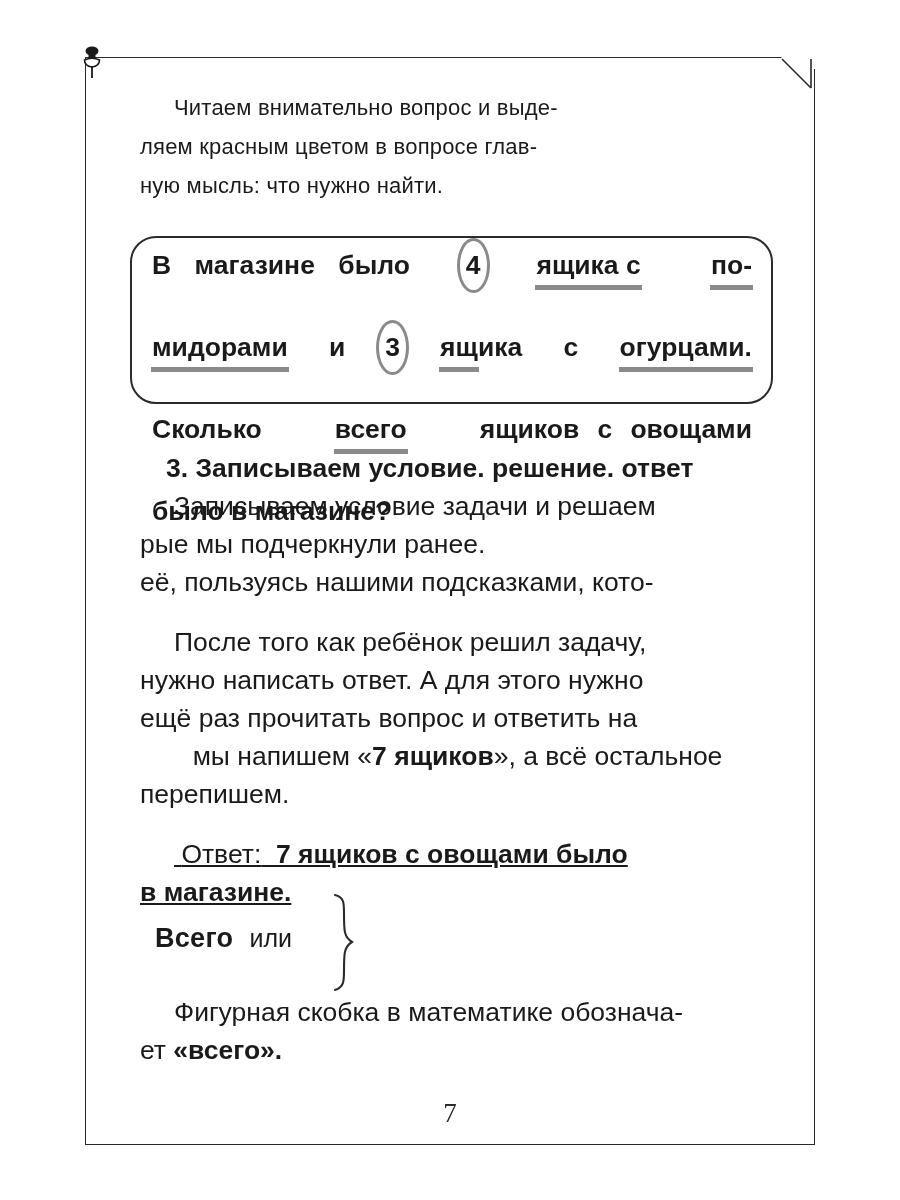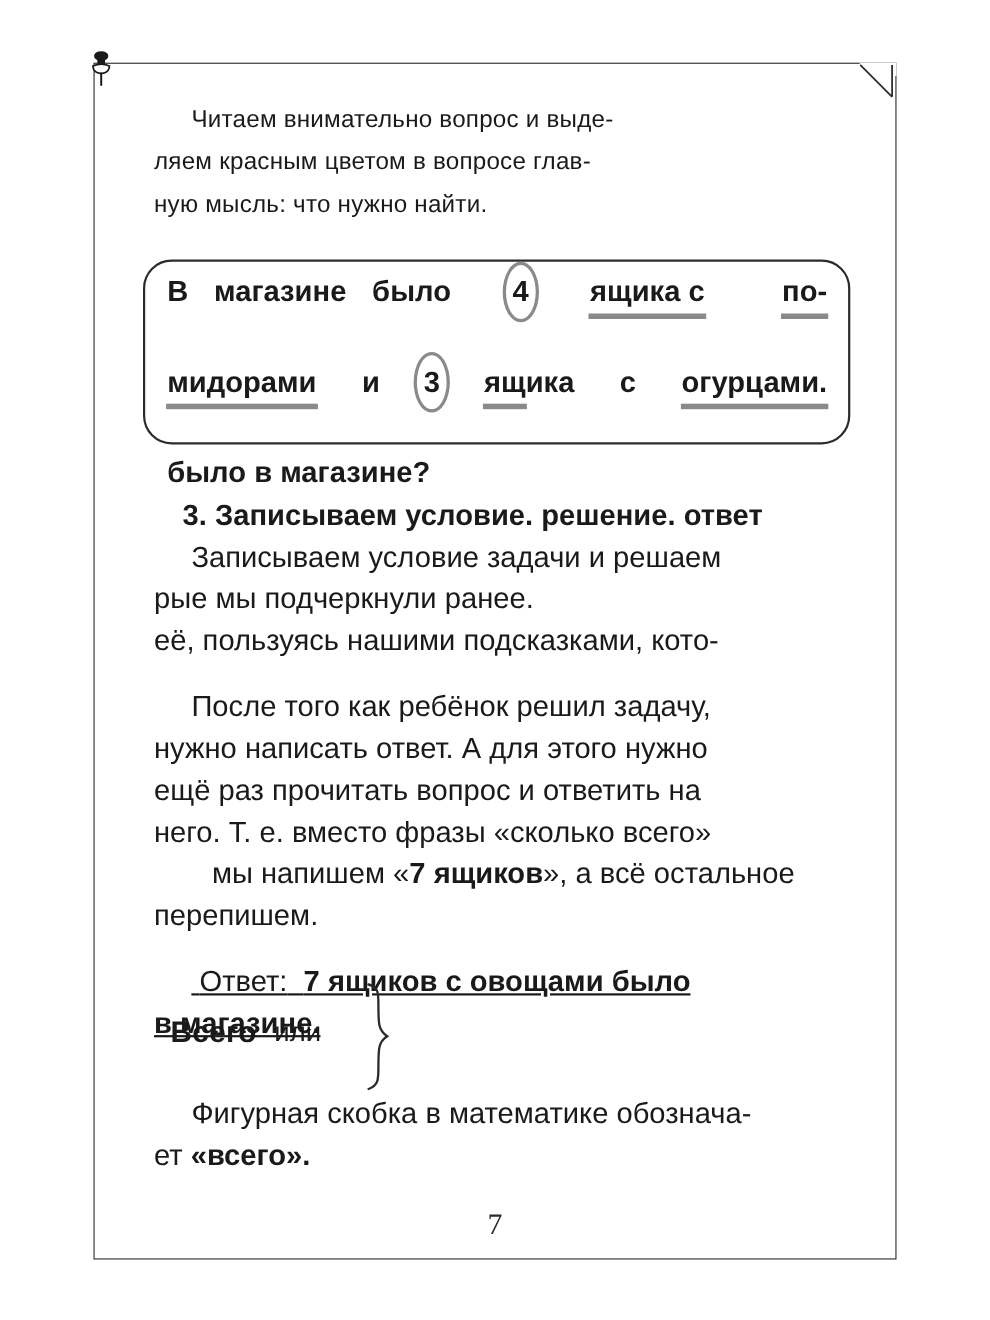--- a/index.html
+++ b/index.html
@@ -245,37 +245,41 @@
     <span class="gul"><span>по-</span></span>
   </div>
   <div class="pline">
     <span class="gul"><span>мидорами</span></span>&nbsp;&nbsp;&nbsp;
     <span>и</span>&nbsp;&nbsp;
     <span class="circled">3</span>&nbsp;&nbsp;
     <span class="gul"><span>ящ</span></span><span>ика</span>&nbsp;&nbsp;&nbsp;
     <span>с</span>&nbsp;&nbsp;&nbsp;
     <span class="gul"><span>огурцами.</span></span>
   </div>
+  <div class="pline">
+    <span>Сколько</span>&nbsp;&nbsp;&nbsp;
+    <span class="gul"><span>всего</span></span>&nbsp;&nbsp;&nbsp;
+    <span>ящиков   с   овощами</span>
+  </div>
   <div class="pline last">было  в  магазине?</div>
 </div>
 
 <div id="sec3">
   <div class="heading">3. Записываем условие. решение. ответ</div>
 
   <div id="para-after-heading">
     <div class="para indent">Записываем  условие  задачи  и  решаем</div>
     <div class="para lastline">рые  мы  подчеркнули  ранее.</div>
     <div class="para">её,  пользуясь  нашими  подсказками,  кото-</div>
   </div>
 
   <div id="para-2">
     <div class="para indent">После  того  как  ребёнок  решил  задачу,</div>
     <div class="para">нужно  написать  ответ.  А  для  этого  нужно</div>
     <div class="para">ещё  раз  прочитать  вопрос  и  ответить  на</div>
-    <div class="para">него.  Т. е.  вместо  фразы  «сколько  всего»</div>
     <div class="para" style="text-align:center;">
       <span>мы  напишем  «</span><span class="bold">7  ящиков</span><span>»,  а  всё  остальное</span>
     </div>
     <div class="para lastline">перепишем.</div>
   </div>
 
   <div id="para-answer">
     <div class="para indent">
       <span>Ответ:</span>&nbsp;&nbsp;<span class="bold">7   ящиков   с   овощами   было</span>
     </div>

